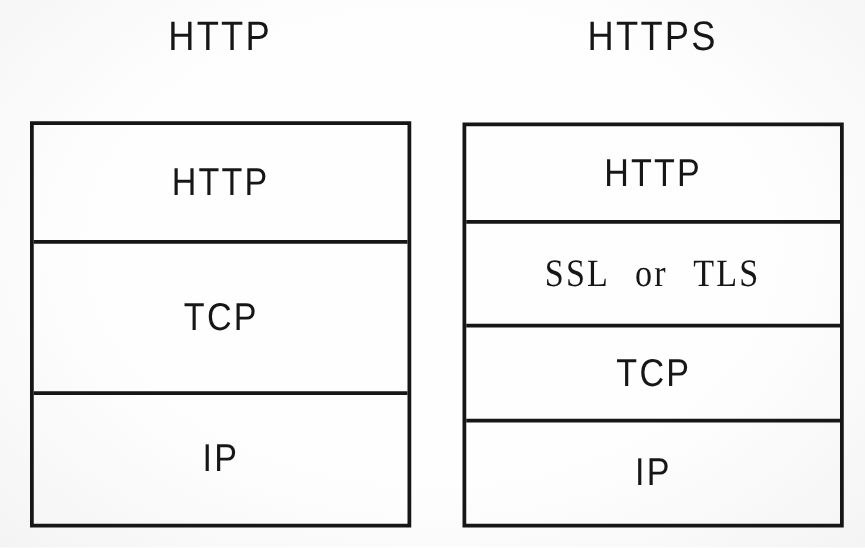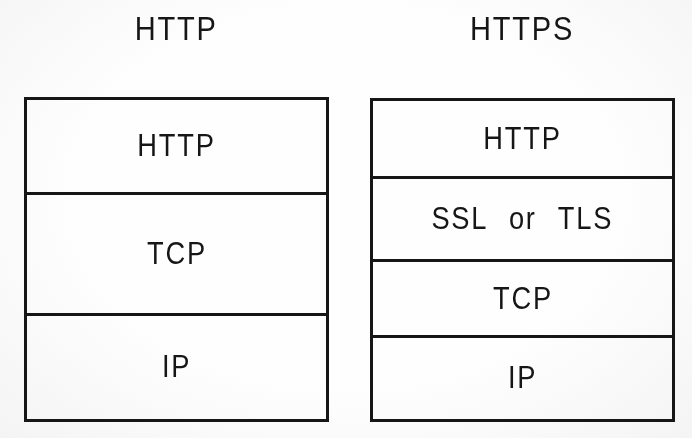--- a/index.html
+++ b/index.html
@@ -66,21 +66,21 @@
   .layer:last-child { border-bottom: none; text-align: right; }
   .layer .txt {
     display: inline-block;
     transform: scaleX(0.88);
   }
   
   .stack-http  .layer:nth-child(1) { flex: 96; }
   .stack-http  .layer:nth-child(2) { flex: 122; }
   .stack-http  .layer:nth-child(3) { flex: 107; }
   .stack-https .layer:nth-child(1) { flex: 79; }
-  .stack-https .layer:nth-child(2) { flex: 84; }
+  .stack-https .layer:nth-child(2) { flex: 84; font-family: Liberation Serif, serif; }
   .stack-https .layer:nth-child(3) { flex: 76; }
   .stack-https .layer:nth-child(4) { flex: 85; }
 </style>
 </head>
 <body>
 
 <div class="diagram">
 
   <section class="col col-http">
     <h2 class="title"><span class="txt">HTTP</span></h2>

